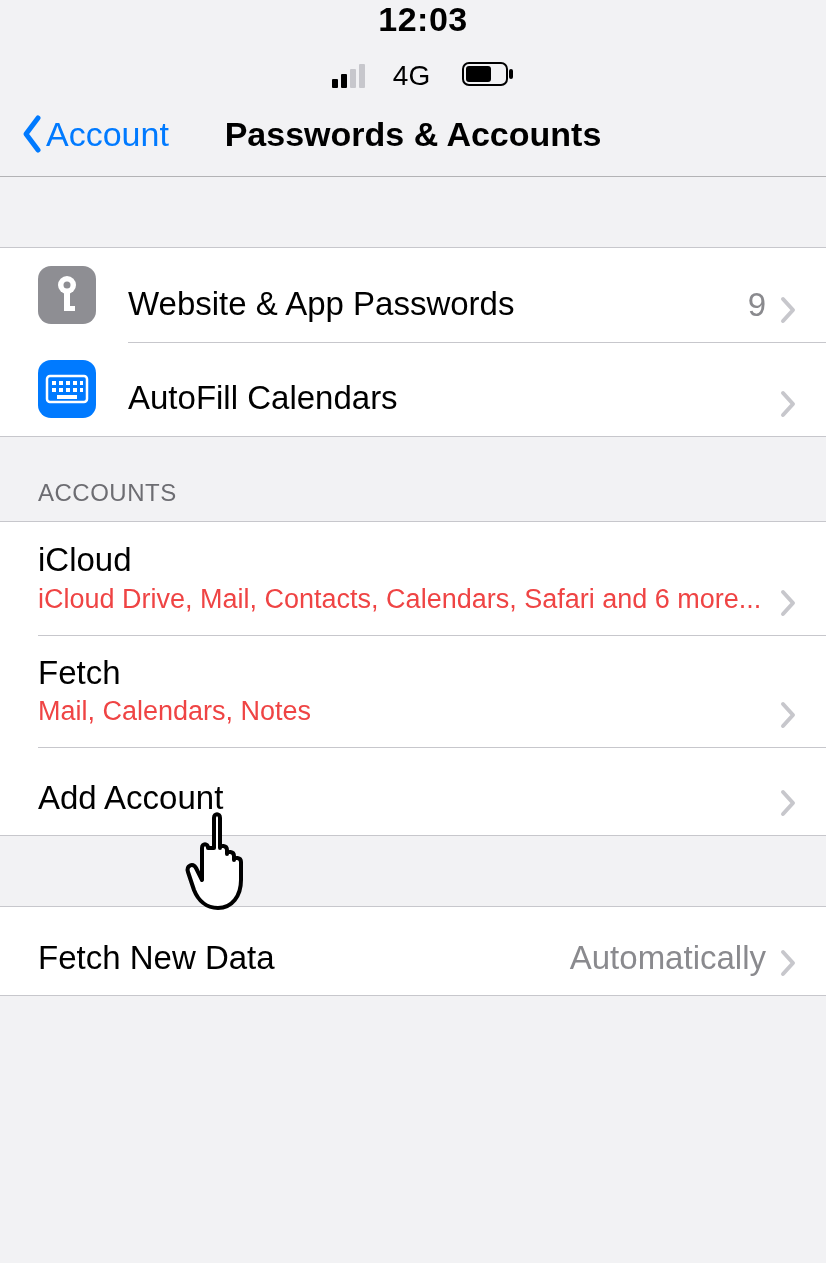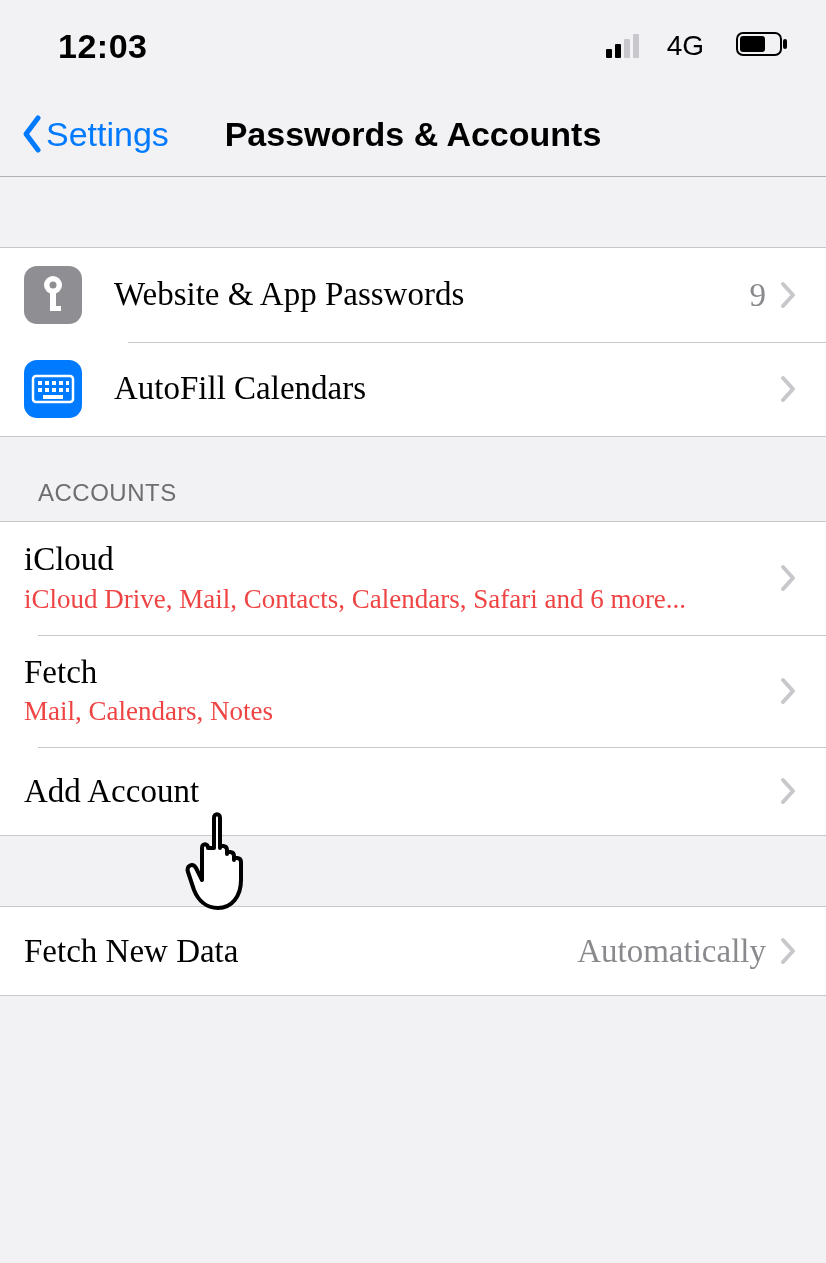--- a/index.html
+++ b/index.html
@@ -12,20 +12,21 @@
     overflow: hidden;
   }
 
   
   .status-bar {
     height: 92px;
     display: flex;
     align-items: center;
     justify-content: space-between;
     padding: 0 38px 0 58px;
+    flex-direction: column;
   }
   .status-time {
     font-size: 34px;
     font-weight: 600;
     letter-spacing: 0.5px;
   }
   .status-right {
     display: flex;
     align-items: center;
     gap: 24px;
@@ -81,25 +82,24 @@
   }
 
   
   .group {
     background: #fff;
     border-top: 1px solid #c7c7cc;
     border-bottom: 1px solid #c7c7cc;
   }
   .group .cell {
     min-height: 88px;
-    padding: 18px 30px 18px 24px;
-    display: flex;
-    align-items: center;
+    padding: 18px 30px 18px 38px;
+    display: flex;
+    align-items: flex-end;
     position: relative;
-    font-family: Liberation Serif, serif;
   }
   .group .cell + .cell::before {
     content: "";
     position: absolute;
     top: 0;
     height: 1px;
     background: #c7c7cc;
   }
   .group.icons .cell + .cell::before { left: 128px; right: 0; }
   .group.plain .cell + .cell::before { left: 38px; right: 0; }
@@ -183,21 +183,21 @@
       </svg>
     </span>
   </div>
 </div>
 
 <div class="nav-bar">
   <div class="back-btn">
     <svg width="24" height="40" viewBox="0 0 24 40">
       <polyline points="18,4 6,20 18,36" fill="none" stroke="#007aff" stroke-width="5" stroke-linecap="round" stroke-linejoin="round"></polyline>
     </svg>
-    <span>Settings</span>
+    <span>Account</span>
   </div>
   <div class="nav-title">Passwords &amp; Accounts</div>
 </div>
 
 <div class="gap"></div>
 
 <div class="group icons">
 
   <div class="cell">
     <div class="cell-icon" style="background:#8e8e93">

